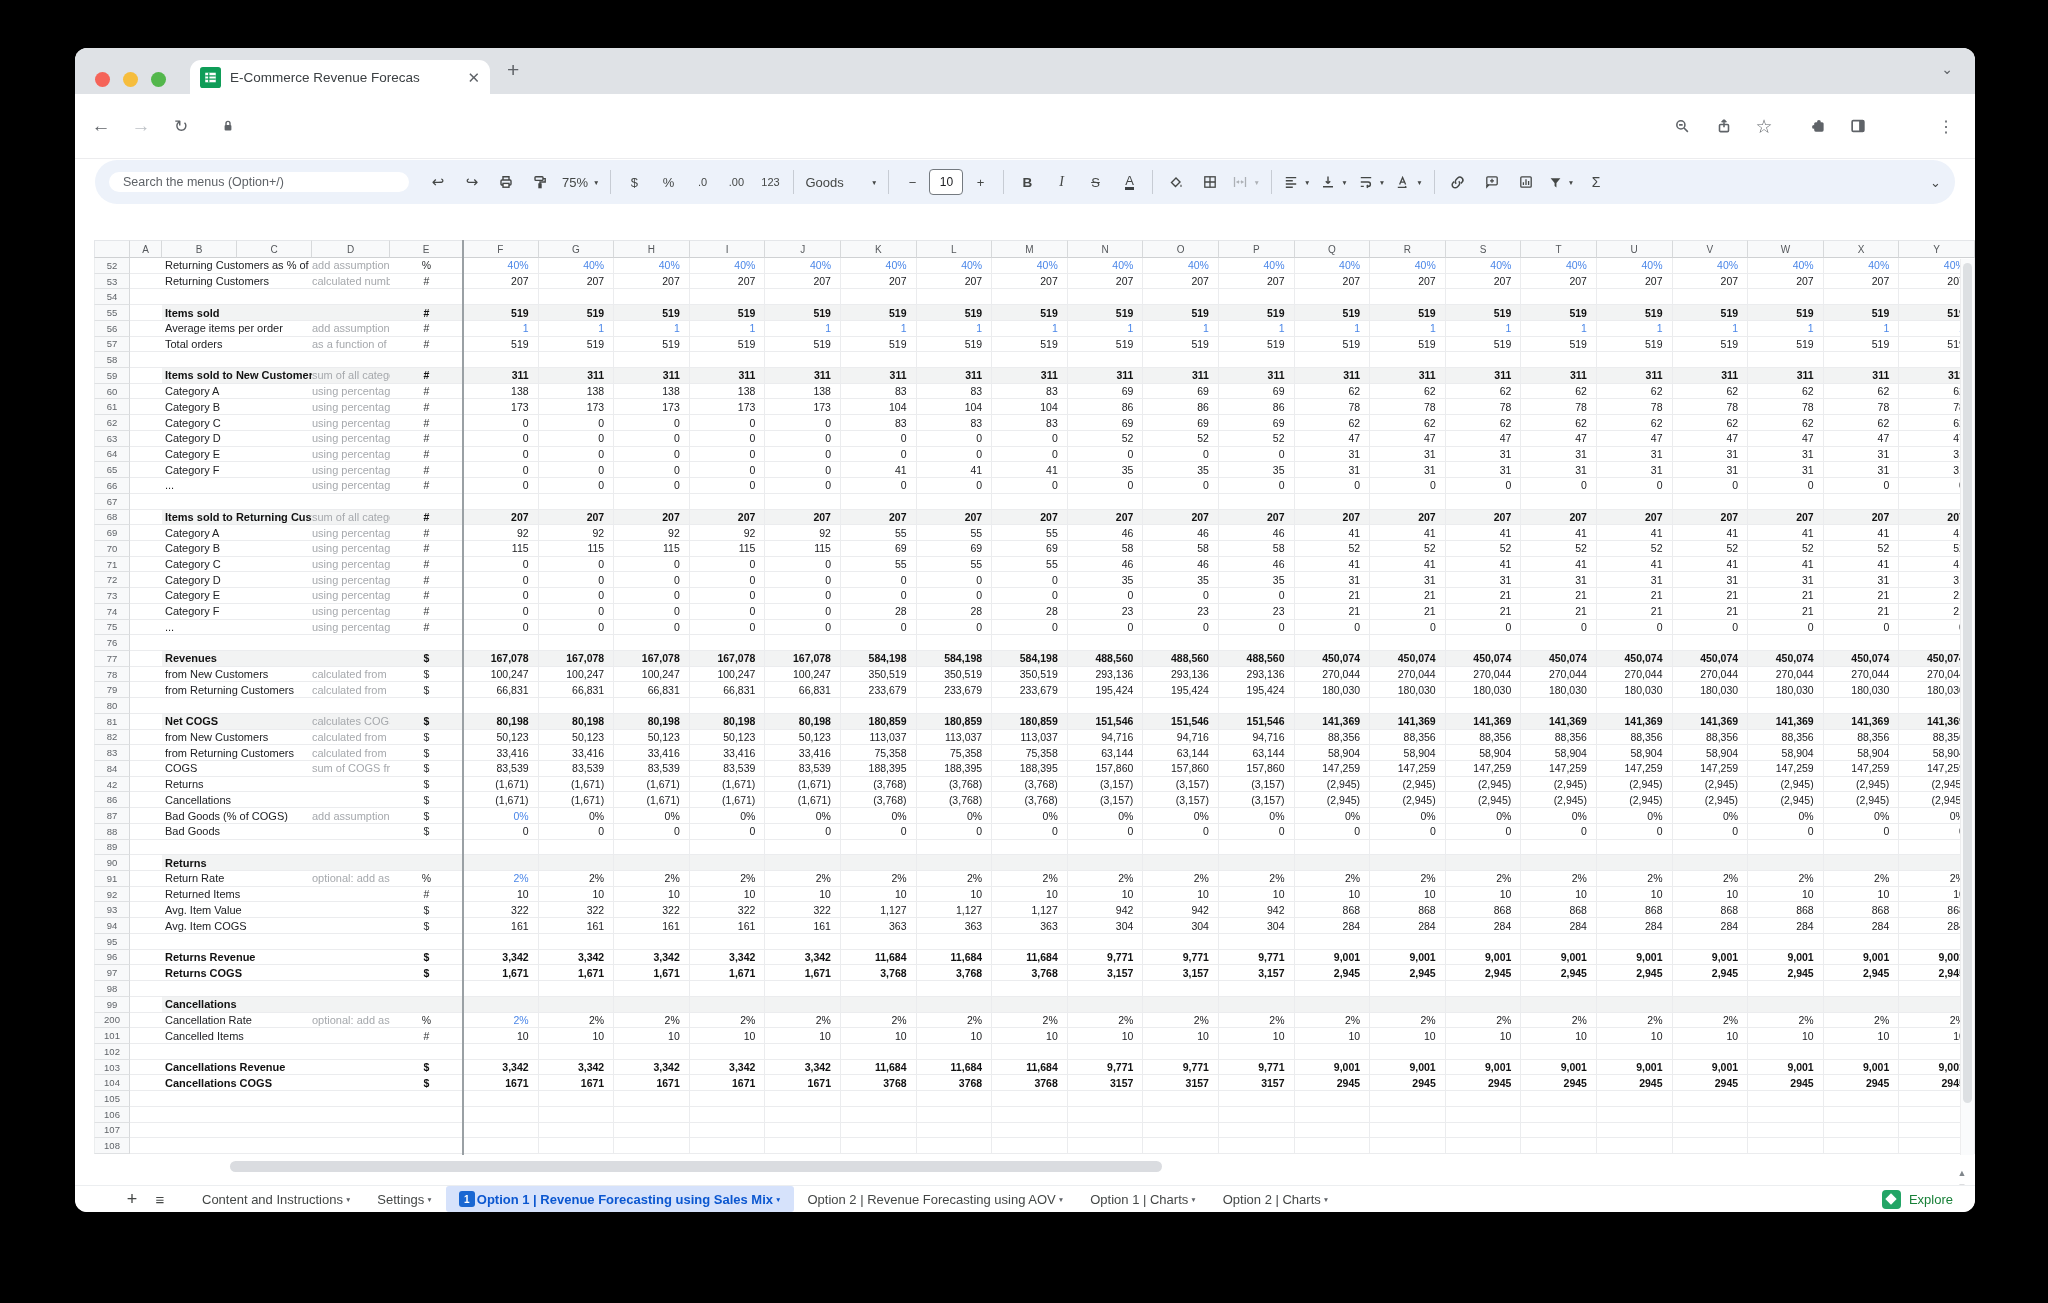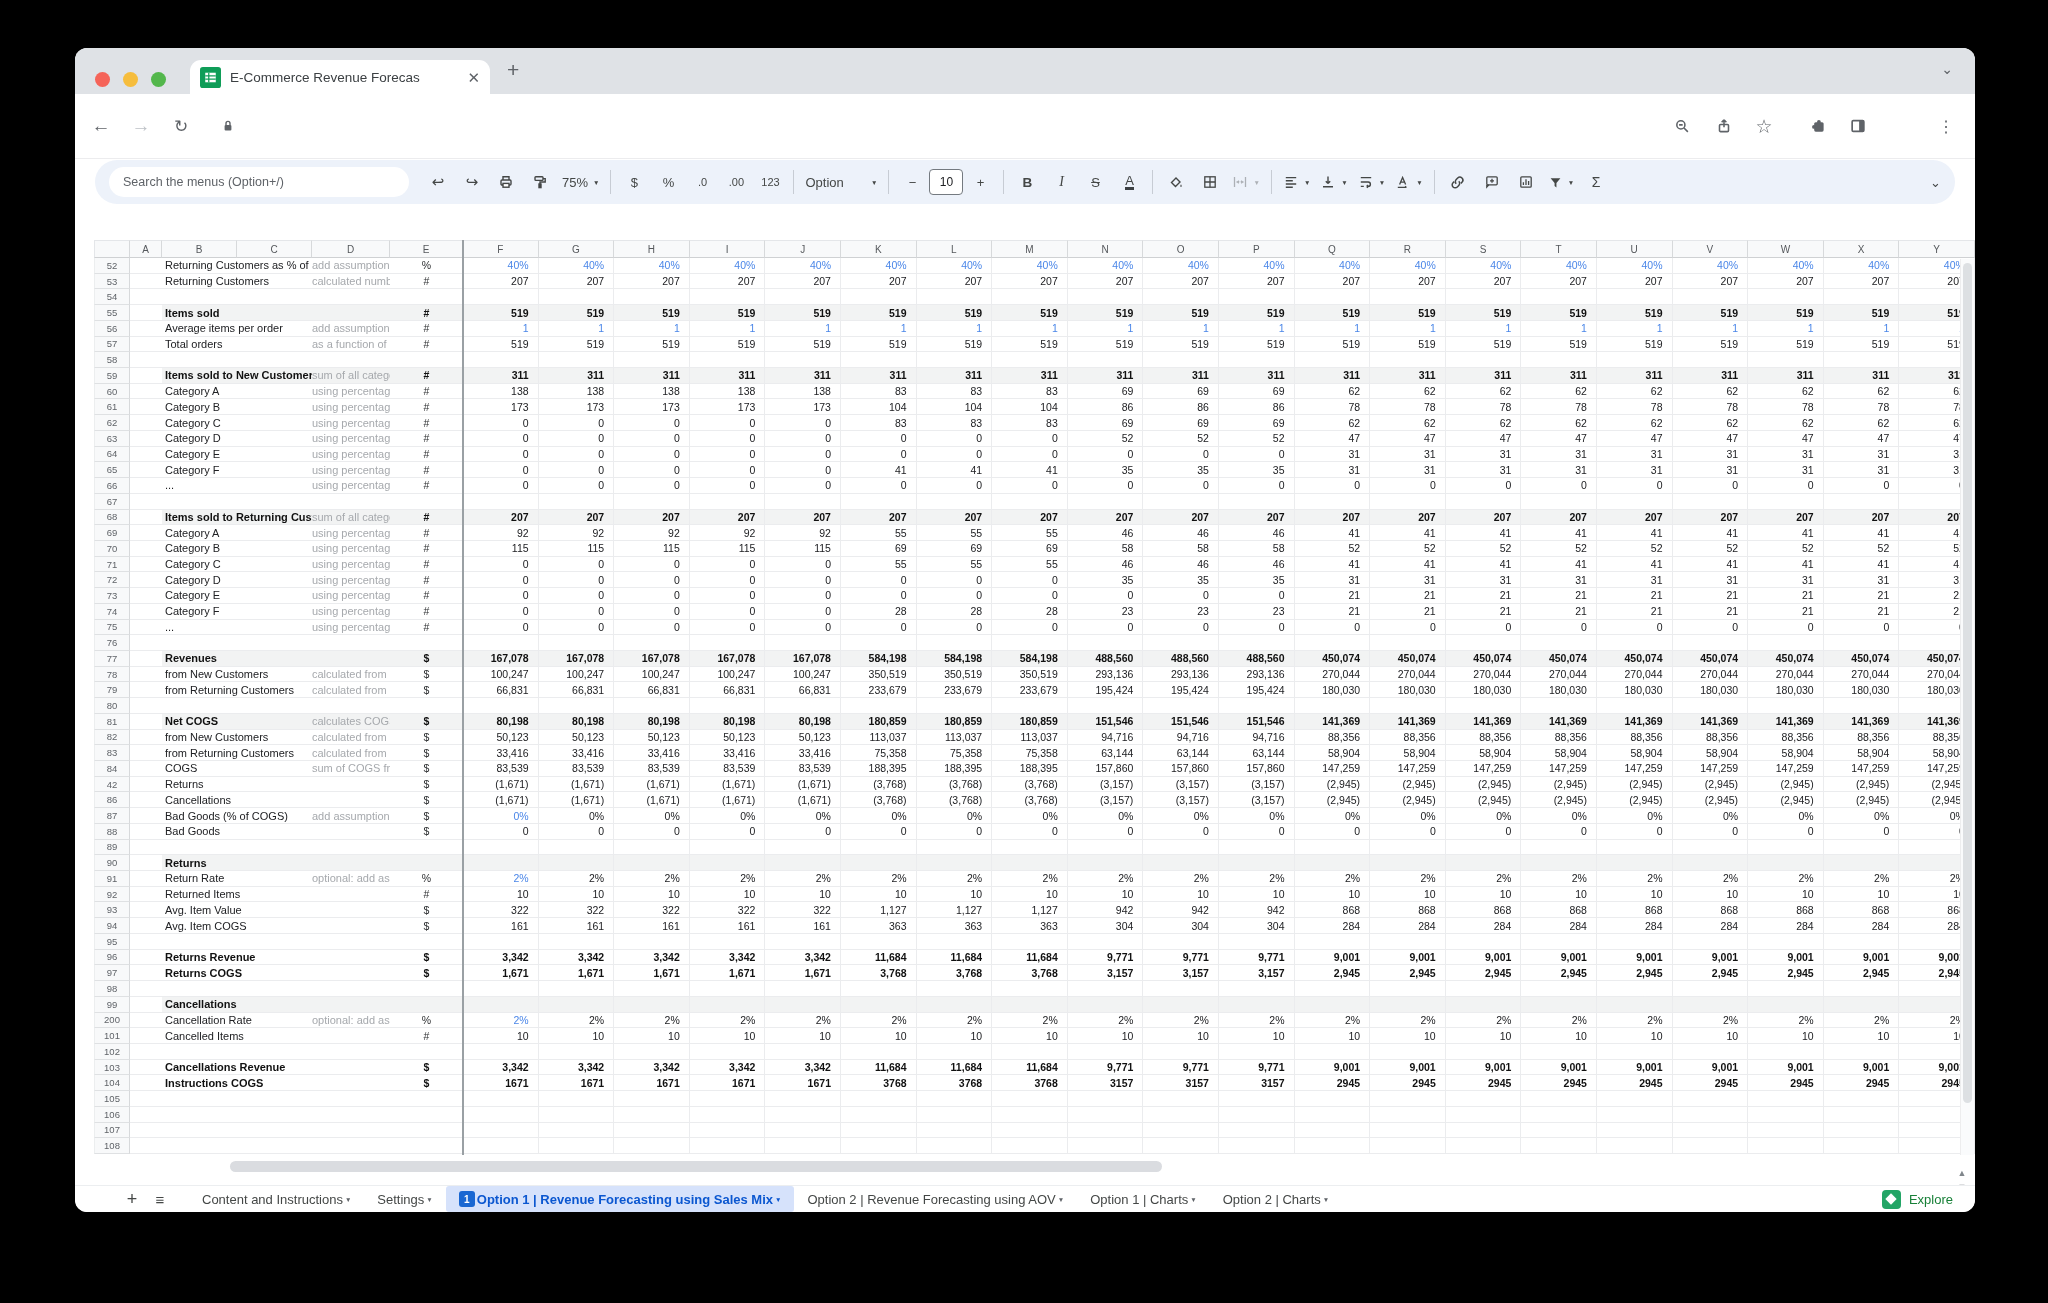--- a/index.html
+++ b/index.html
@@ -18,21 +18,21 @@
   .tb-chev{position:absolute;right:22px;top:13px;font-size:14px;color:#5f6368;}
 
   
   .navbar{position:absolute;left:0;top:46px;width:100%;height:64px;background:#fff;border-bottom:1px solid #ececee;}
   .nav-ic{position:absolute;top:0;height:64px;display:flex;align-items:center;justify-content:center;color:#5f6368;}
   .urldash{position:absolute;top:84px;height:3px;background:#e0e2e5;border-radius:2px;width:11px;}
   .avatar{position:absolute;left:1813px;top:68px;width:29px;height:29px;border-radius:50%;background:radial-gradient(circle at 50% 38%, #8d9199 0 34%, #c9ccd1 35% 100%);border:1px solid #e2e2e2;}
 
   
   .toolbar{position:absolute;left:20px;top:112px;width:1860px;height:44px;background:#edf2fa;border-radius:22px;display:flex;align-items:center;padding:0 14px;box-sizing:border-box;color:#444746;}
-  .search-inp{width:272px;height:30px;border:none;border-radius:15px;background:#fff;padding:0 14px;font-size:12.5px;color:#5f6368;outline:none;font-family:"Liberation Sans",sans-serif;margin-right:12px;}
+  .search-inp{width:272px;height:20px;border:none;border-radius:15px;background:#fff;padding:0 14px;font-size:12.5px;color:#5f6368;outline:none;font-family:"Liberation Sans",sans-serif;margin-right:12px;}
   .search-inp::placeholder{color:#5f6368;}
   .tbtn{height:28px;min-width:24px;padding:0 5px;display:flex;align-items:center;justify-content:center;font-size:13px;color:#444746;border-radius:4px;gap:2px;}
   .tsep{width:1px;height:24px;background:#c7ccd4;margin:0 6px;}
   .tcaret{font-size:6.5px;color:#444746;margin-left:3px;}
   .t-b{font-weight:bold;font-size:13.5px;}
   .t-i{font-style:italic;font-family:"Liberation Serif",serif;font-size:14px;}
   .t-s{text-decoration:line-through;}
   .t-a{border-bottom:3px solid #3c4043;line-height:1;padding-bottom:0px;font-size:13px;}
   .t-num{font-size:11px;letter-spacing:0;}
   .fsbox{width:32px;height:24px;border:1px solid #747a80;border-radius:4px;background:#fff;display:flex;align-items:center;justify-content:center;font-size:12px;color:#202124;}
@@ -185,21 +185,21 @@
           <span class="tcaret">▼</span>
         </div>
       <div class="tsep"></div>
       <div class="tbtn">$</div>
       <div class="tbtn">%</div>
       <div class="tbtn t-num">.0</div>
       <div class="tbtn t-num">.00</div>
       <div class="tbtn t-num">123</div>
       <div class="tsep"></div>
       <div class="tbtn" style="width:72px;justify-content:space-between;">
-          <span>Option</span>
+          <span>Goods</span>
           <span class="tcaret">▼</span>
         </div>
       <div class="tsep"></div>
       <div class="tbtn">−</div>
       <div class="fsbox">10</div>
       <div class="tbtn">+</div>
       <div class="tsep"></div>
       <div class="tbtn t-b">B</div>
       <div class="tbtn t-i">I</div>
       <div class="tbtn t-s">S</div>
@@ -1709,21 +1709,21 @@
             <div class="c dc">9,001</div>
             <div class="c dc">9,001</div>
             <div class="c dc">9,001</div>
             <div class="c dc">9,001</div>
             <div class="c dc">9,001</div>
             <div class="c dc">9,001</div>
           </div>
           <div class="grow bold">
             <div class="c rn">104</div>
             <div class="c ca"></div>
-            <div class="c lb">Instructions COGS</div>
+            <div class="c lb">Cancellations COGS</div>
             <div class="c nt"></div>
             <div class="c un">$</div>
             <div class="c dc">1671</div>
             <div class="c dc">1671</div>
             <div class="c dc">1671</div>
             <div class="c dc">1671</div>
             <div class="c dc">1671</div>
             <div class="c dc">3768</div>
             <div class="c dc">3768</div>
             <div class="c dc">3768</div>

